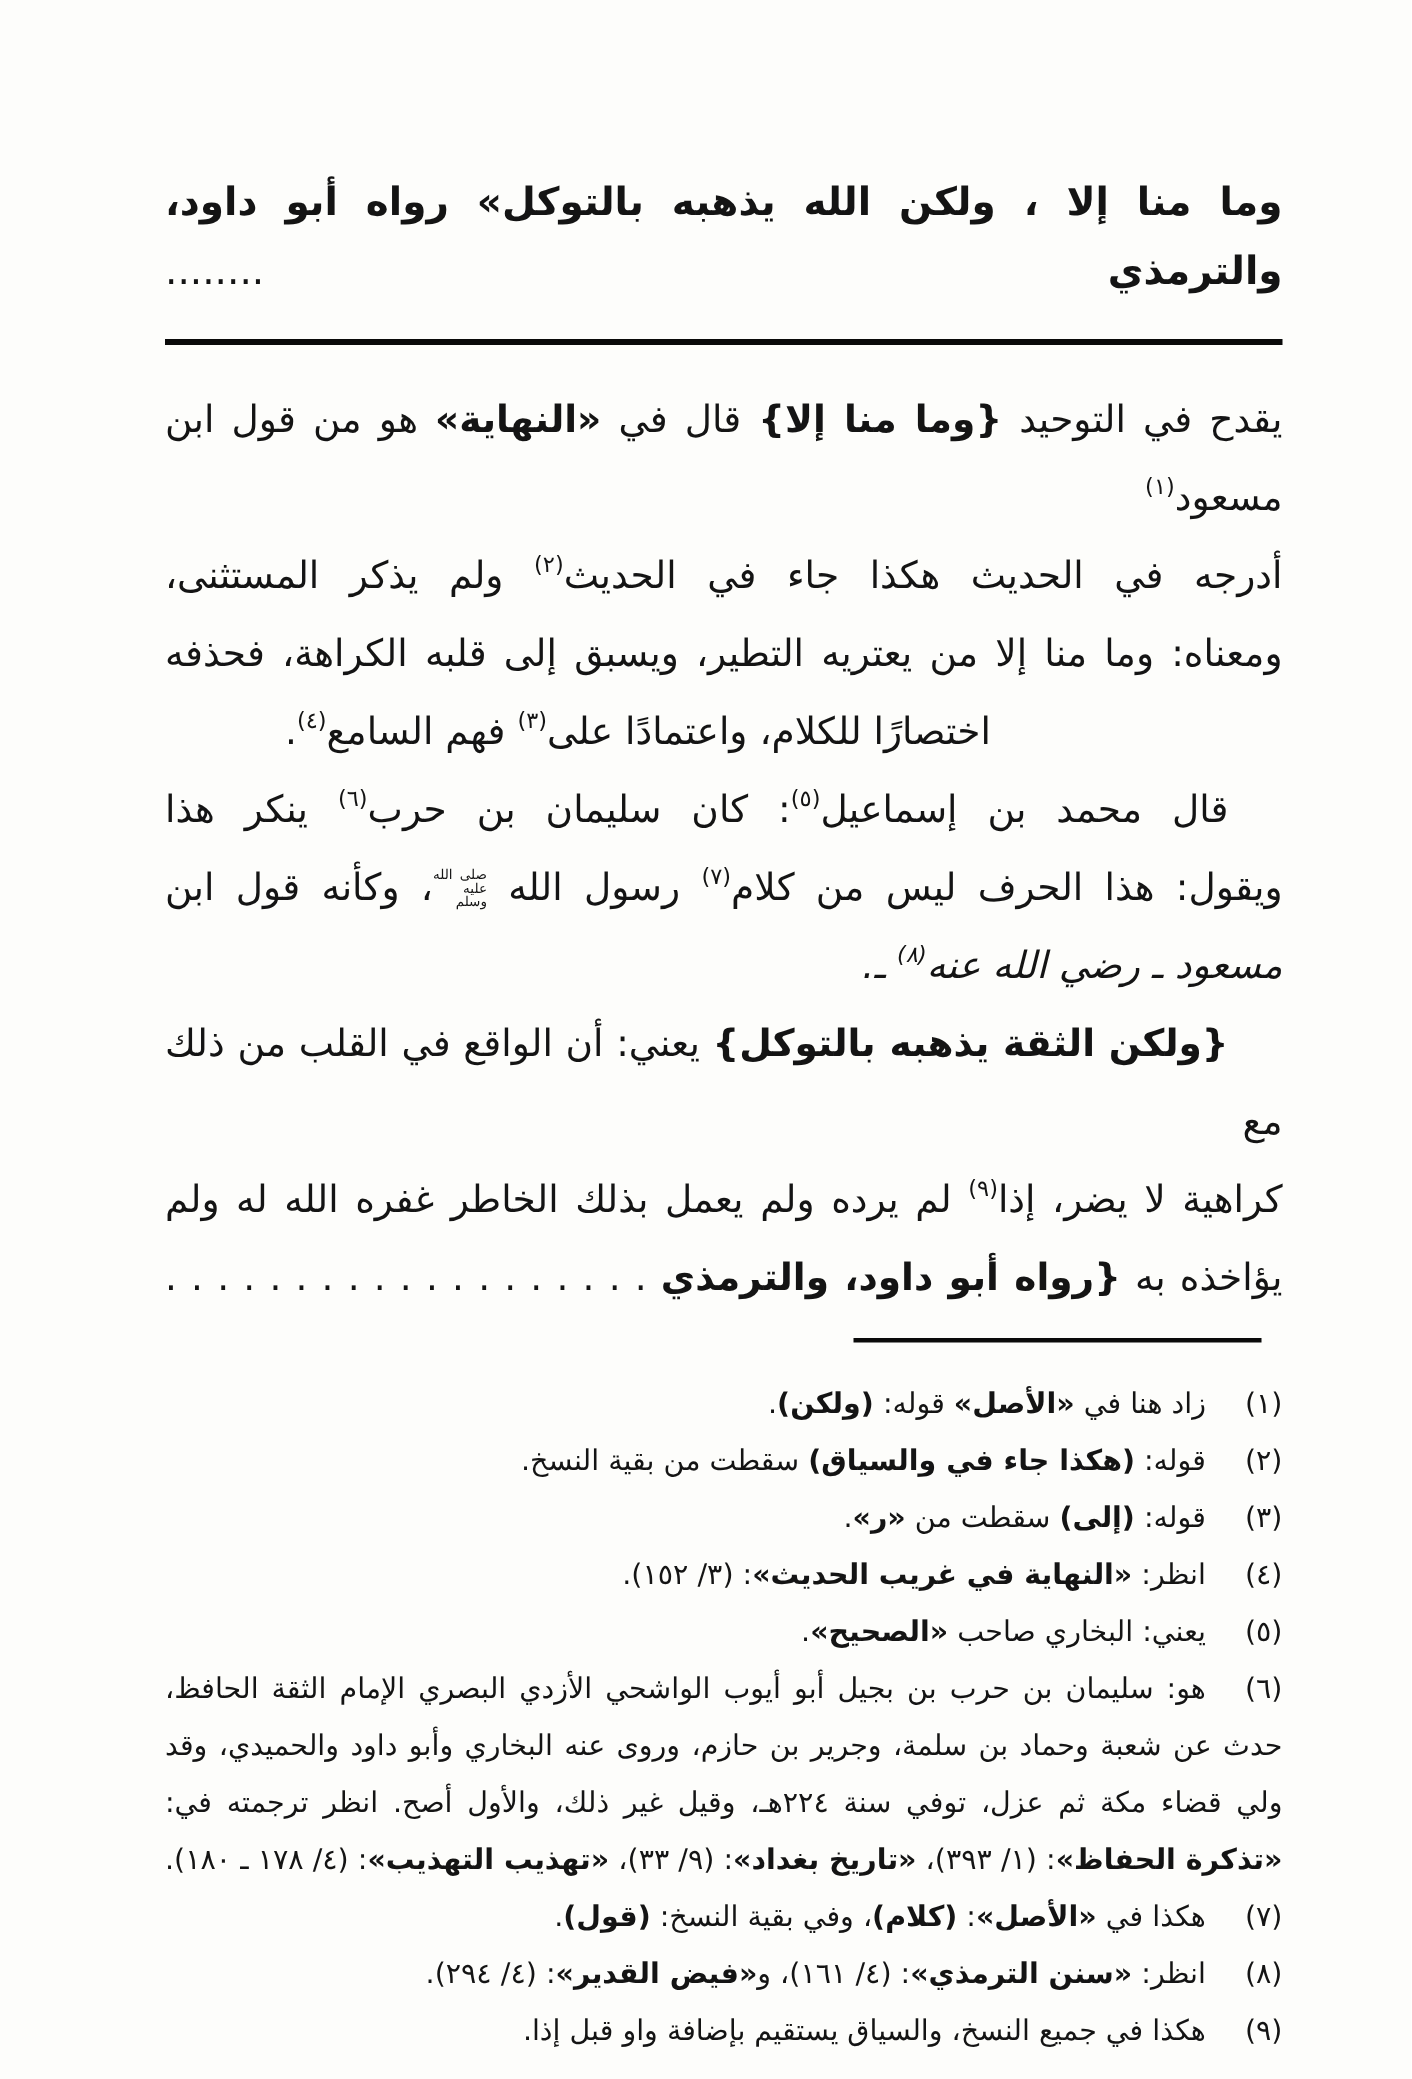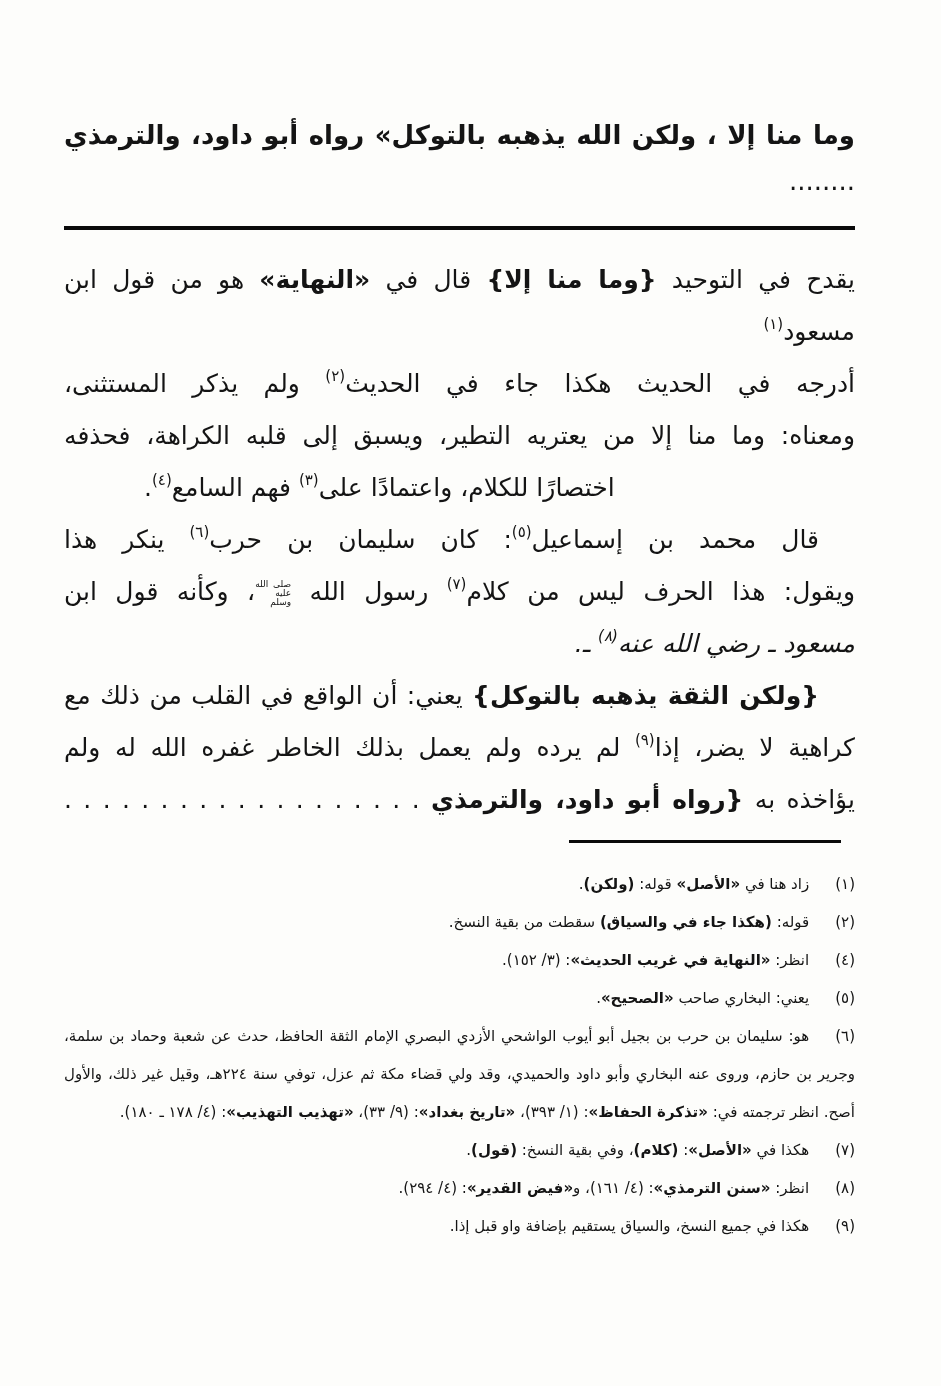--- a/index.html
+++ b/index.html
@@ -1,40 +1,40 @@
 <!DOCTYPE html>
 <html lang="ar" dir="rtl"><head>
 <meta charset="utf-8">
 <style>
   html,body{margin:0;padding:0;background:#ffffff;}
   .page{
     width:941px;height:1386px;margin:0 auto;background:#fdfdfb;
     color:#141414;direction:rtl;overflow:hidden;position:relative;
     font-family:"DejaVu Sans","Liberation Sans",sans-serif;
   }
-  .content{padding:112px 86px 0 64px;}
+  .content{padding:112px 86px 0 110px;}
   .header{
     font-size:26px;font-weight:700;line-height:46px;
     text-align:justify;text-align-last:justify;
   }
   .header .dots{font-weight:400;letter-spacing:2px;}
   .rule{height:4px;background:#0a0a0a;margin-top:22px;}
   .body{margin-top:24px;font-size:25px;line-height:52px;}
   .line{text-align:justify;text-align-last:justify;}
   .line.end{text-align-last:right;font-style:italic;}
   .line.leftshift{text-align:center;text-align-last:left;padding-left:80px;}
   .line.indent{text-indent:36px;}
   .b{font-weight:700;}
   sup{font-size:15px;line-height:0;vertical-align:11px;}
   .saws{
     display:inline-block;width:36px;font-size:9px;line-height:9px;
     vertical-align:middle;white-space:normal;font-weight:400;
   }
   .fn-sep{width:272px;height:3px;background:#0a0a0a;margin:14px 14px 0 auto;}
-  .footnotes{margin-top:22px;font-size:15px;line-height:38px;}
+  .footnotes{margin-top:22px;font-size:19px;line-height:38px;}
   .footnote{text-align:justify;}
   .fn-num{margin-left:26px;white-space:nowrap;}
 </style>
 </head>
 <body>
 
 <div class="page">
   <div class="content">
     <div class="header"><span class="b">وما منا إلا ، ولكن الله يذهبه بالتوكل» رواه أبو داود، والترمذي </span><span class="dots">........</span></div>
     <div class="rule"></div>
@@ -53,20 +53,21 @@
         <div>
           <div class="line indent"><span class="b">{ولكن الثقة يذهبه بالتوكل}</span><span> يعني: أن الواقع في القلب من ذلك مع</span></div>
           <div class="line"><span>كراهية لا يضر، إذا</span><sup>(٩)</sup><span> لم يرده ولم يعمل بذلك الخاطر غفره الله له ولم</span></div>
           <div class="line"><span>يؤاخذه به </span><span class="b">{رواه أبو داود، والترمذي</span><span> . . . . . . . . . . . . . . . . . . .</span></div>
         </div>
       </div>
     <div class="fn-sep"></div>
     <div class="footnotes">
         <div class="footnote"><span class="fn-num">(١)</span><span><span>زاد هنا في </span><span class="b">«الأصل»</span><span> قوله: </span><span class="b">(ولكن)</span><span>.</span></span></div>
         <div class="footnote"><span class="fn-num">(٢)</span><span><span>قوله: </span><span class="b">(هكذا جاء في والسياق)</span><span> سقطت من بقية النسخ.</span></span></div>
+        <div class="footnote"><span class="fn-num">(٣)</span><span><span>قوله: </span><span class="b">(إلى)</span><span> سقطت من </span><span class="b">«ر»</span><span>.</span></span></div>
         <div class="footnote"><span class="fn-num">(٤)</span><span><span>انظر: </span><span class="b">«النهاية في غريب الحديث»</span><span>: (٣/ ١٥٢).</span></span></div>
         <div class="footnote"><span class="fn-num">(٥)</span><span><span>يعني: البخاري صاحب </span><span class="b">«الصحيح»</span><span>.</span></span></div>
         <div class="footnote"><span class="fn-num">(٦)</span><span><span>هو: سليمان بن حرب بن بجيل أبو أيوب الواشحي الأزدي البصري الإمام الثقة الحافظ، حدث عن شعبة وحماد بن سلمة، وجرير بن حازم، وروى عنه البخاري وأبو داود والحميدي، وقد ولي قضاء مكة ثم عزل، توفي سنة ٢٢٤هـ، وقيل غير ذلك، والأول أصح. انظر ترجمته في: </span><span class="b">«تذكرة الحفاظ»</span><span>: (١/ ٣٩٣)، </span><span class="b">«تاريخ بغداد»</span><span>: (٩/ ٣٣)، </span><span class="b">«تهذيب التهذيب»</span><span>: (٤/ ١٧٨ ـ ١٨٠).</span></span></div>
         <div class="footnote"><span class="fn-num">(٧)</span><span><span>هكذا في </span><span class="b">«الأصل»</span><span>: </span><span class="b">(كلام)</span><span>، وفي بقية النسخ: </span><span class="b">(قول)</span><span>.</span></span></div>
         <div class="footnote"><span class="fn-num">(٨)</span><span><span>انظر: </span><span class="b">«سنن الترمذي»</span><span>: (٤/ ١٦١)، و</span><span class="b">«فيض القدير»</span><span>: (٤/ ٢٩٤).</span></span></div>
         <div class="footnote"><span class="fn-num">(٩)</span><span><span>هكذا في جميع النسخ، والسياق يستقيم بإضافة واو قبل إذا.</span></span></div>
       </div>
 
   </div>
 </div>

